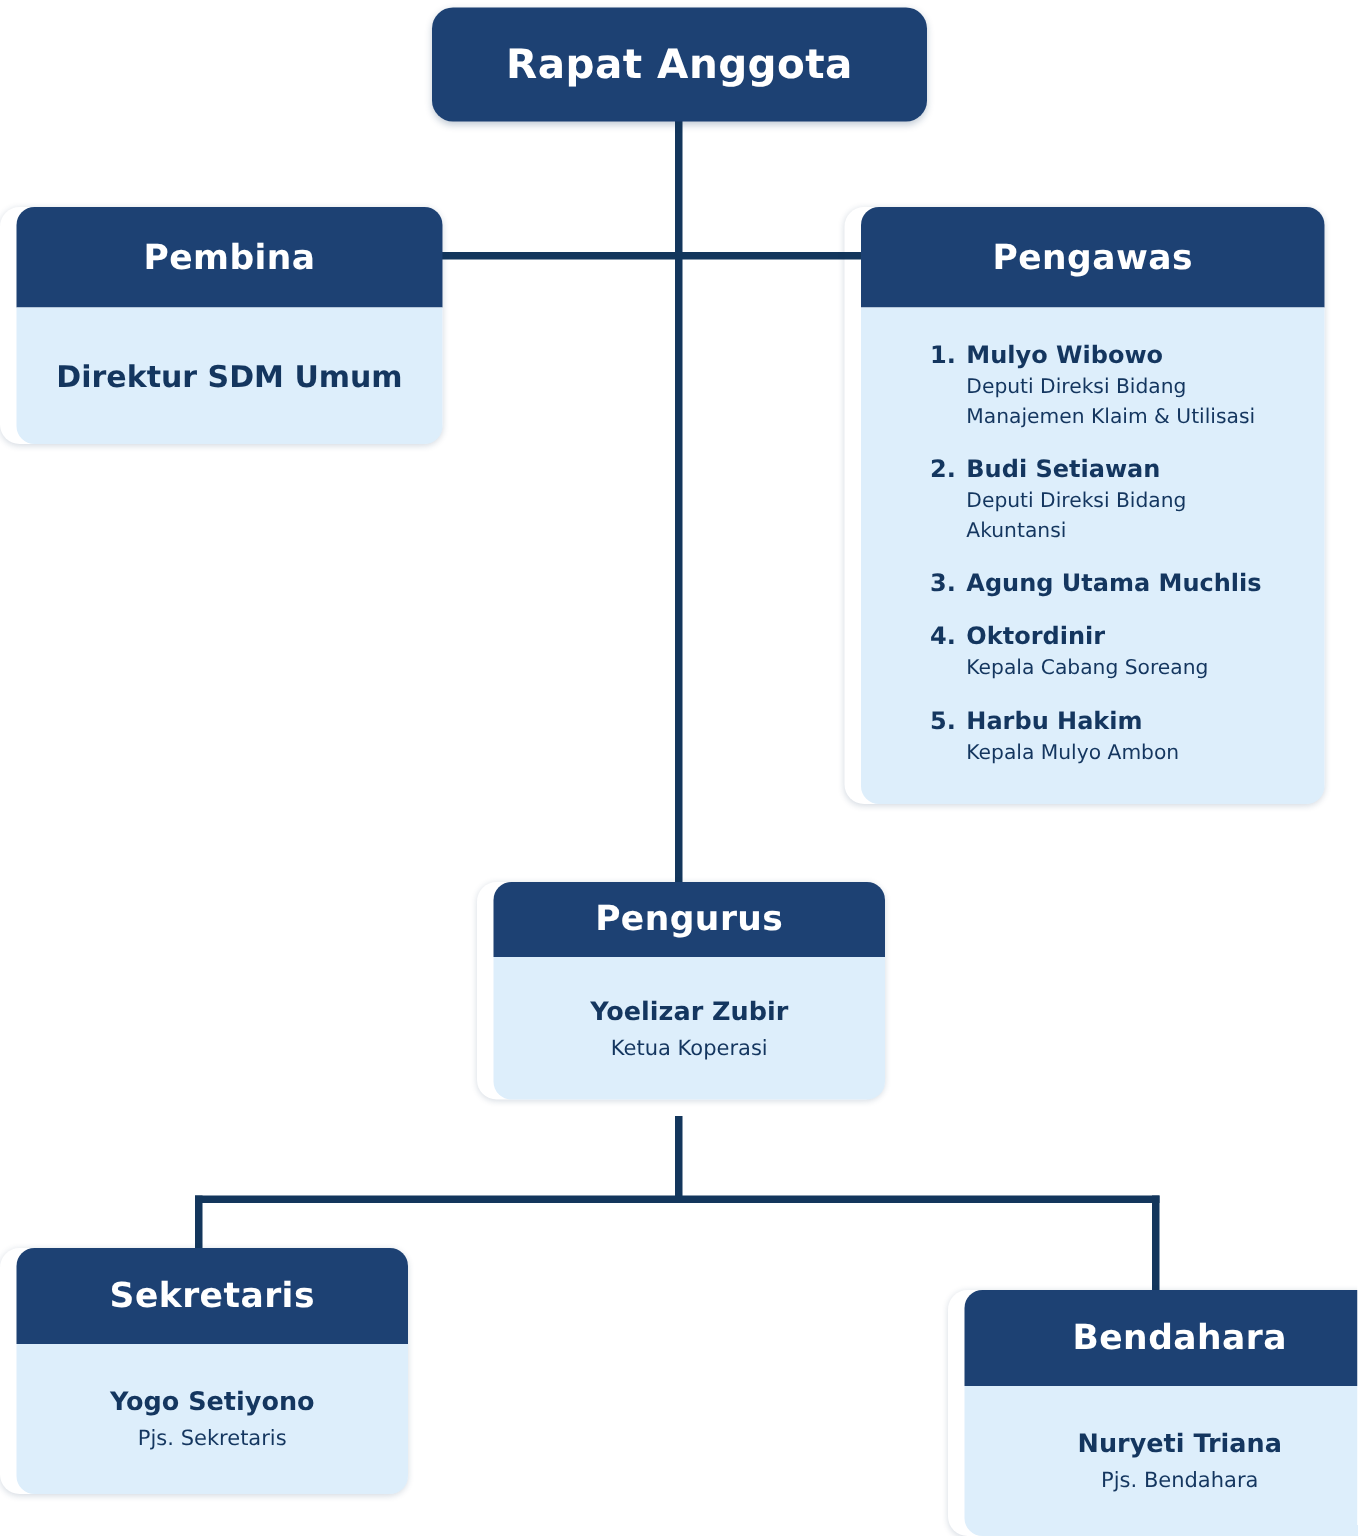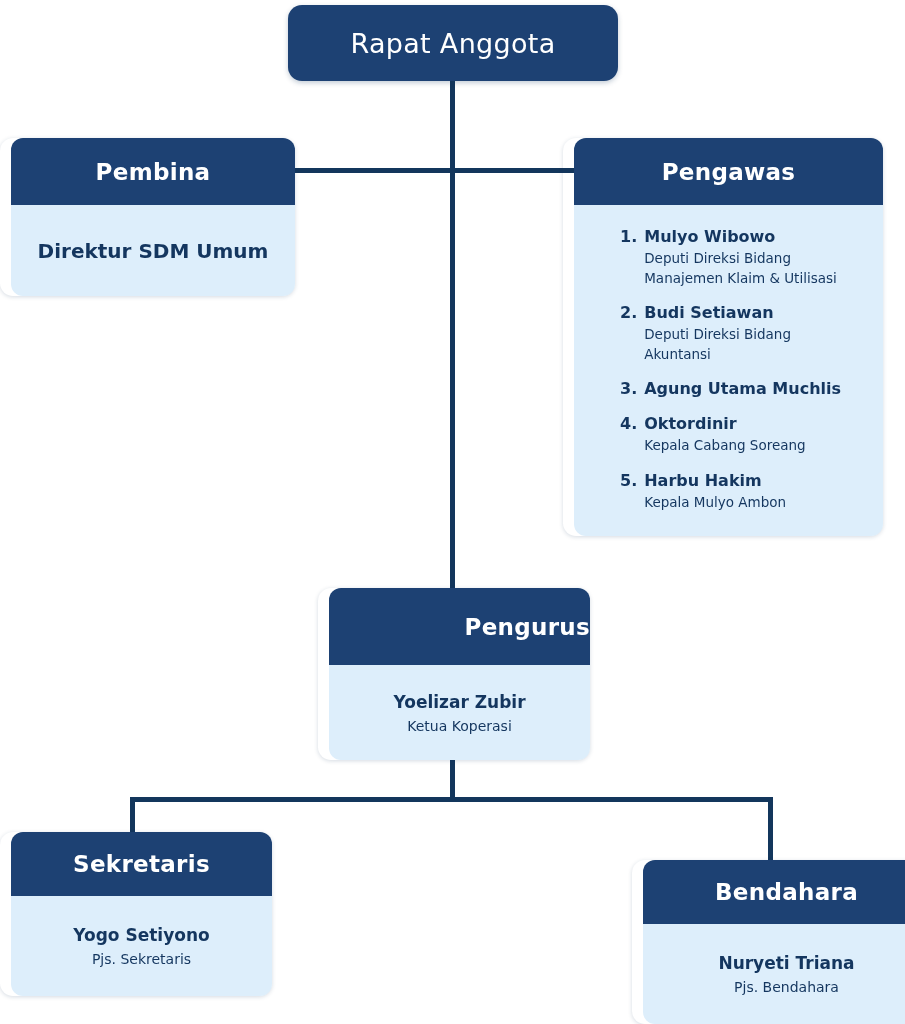--- a/index.html
+++ b/index.html
@@ -31,21 +31,21 @@
     background:var(--body);
     color:var(--navy);
     border-radius:0 0 12px 12px;
     display:flex;flex-direction:column;align-items:center;justify-content:center;
     text-align:center;
   }
   .root-node{
     background:var(--hdr);
     color:#ffffff;
     display:flex;align-items:center;justify-content:center;
-    font-weight:400;font-size:27px;
+    font-weight:700;font-size:27px;
     border-radius:14px;
     letter-spacing:.3px;
     box-shadow:0 2px 5px rgba(20,54,95,.25);
   }
   .hdr-lg{font-size:23px;}
   .person-name{font-weight:700;font-size:17px;color:var(--navy);}
   .person-role{font-size:14px;color:var(--navy);margin-top:6px;}
   .single-name{font-weight:700;font-size:20px;color:var(--navy);}
 
   
@@ -130,21 +130,21 @@
         <div class="member-info">
           <div class="member-name">Harbu Hakim</div>
           <div class="member-role">Kepala Mulyo Ambon</div>
         </div>
       </div>
 
     </div>
   </div>
 
   <div class="node" style="left:318px;top:588px;width:272px;">
-    <div class="node-header hdr-lg" style="height:77px;justify-content:flex-end;">
+    <div class="node-header hdr-lg" style="height:50px;">
       <span>Pengurus</span>
     </div>
     <div class="node-body" style="height:95px;">
       <span class="person-name">Yoelizar Zubir</span>
       <span class="person-role">Ketua Koperasi</span>
     </div>
   </div>
 
   <div class="node" style="left:0px;top:832px;width:272px;">
     <div class="node-header hdr-lg" style="height:64px;">

